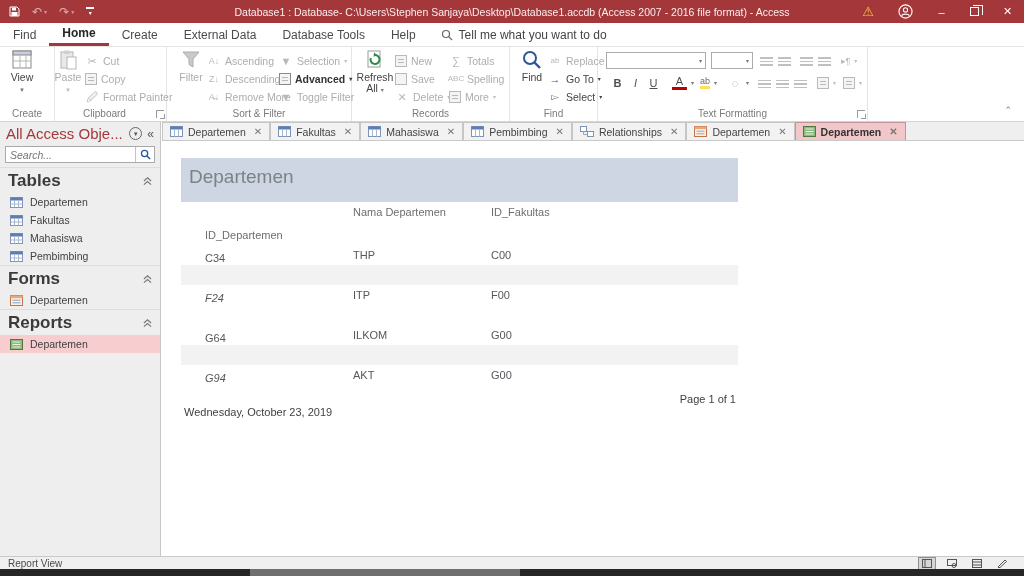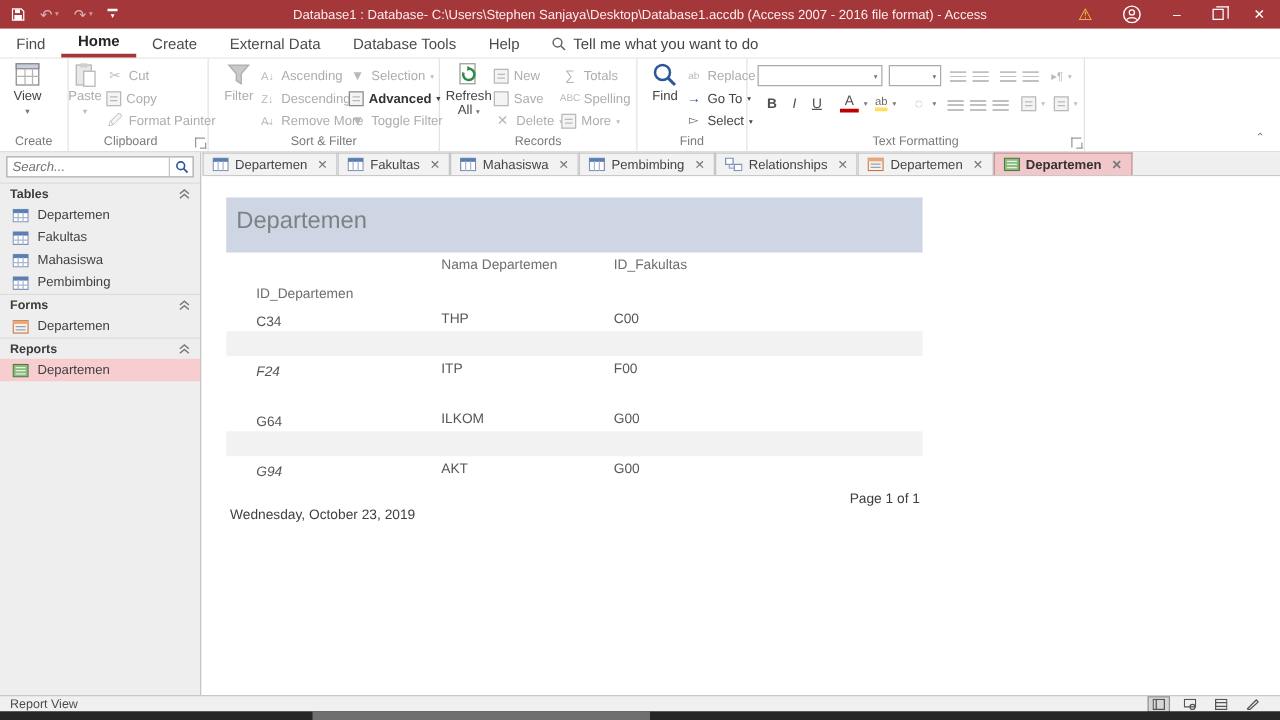--- a/index.html
+++ b/index.html
@@ -56,21 +56,21 @@
   
   .navpane { position:absolute; top:122px; left:0; width:161px; height:434px; background:#EEEEEE; border-right:1px solid #C6C6C6; }
   .nav-head { display:flex; align-items:center; padding:3px 6px 1px 6px; }
   .nav-title { color:#A4373A; font-size:15px; flex:1; white-space:nowrap; overflow:hidden; }
   .nav-head-ic { color:#555; font-size:12px; margin-left:5px; }
   .circle-dd { width:13px; height:13px; border:1px solid #666; border-radius:50%; display:inline-flex; align-items:center; justify-content:center; font-size:6px; color:#555; }
   .searchrow { margin:3px 5px 4px 5px; height:17px; background:#fff; border:1px solid #A9A9A9; display:flex; align-items:center; }
   .searchrow input { flex:1; border:none; outline:none; font-style:italic; font-size:10.5px; color:#444; padding:0 4px; font-family:"Liberation Sans",sans-serif; background:transparent; min-width:0;}
   .search-mag { width:19px; align-self:stretch; border-left:1px solid #C3C3C3; display:flex; align-items:center; justify-content:center; }
   .nav-sec { display:flex; align-items:center; padding:3px 8px 2px 8px; border-top:1px solid #DDD; }
-  .nav-sec b { font-size:10px; color:#3B3B3B; flex:1; }
+  .nav-sec b { font-size:17px; color:#3B3B3B; flex:1; }
   .nav-item { display:flex; align-items:center; gap:7px; padding:2px 4px 2px 10px; height:18px; font-size:10.5px; color:#3F3F3F; }
   .nav-item.selected { background:#F7CDD0; }
 
   
   .ic-table { width:13px; height:11px; flex:0 0 13px; }
   .ic-form  { width:13px; height:11px; flex:0 0 13px; }
   .ic-report{ width:13px; height:11px; flex:0 0 13px; }
   .ic-rel   { width:14px; height:11px; flex:0 0 14px; }
 
   
@@ -363,20 +363,25 @@
         <span class="caret">▾</span>
       </span>
     <div class="launcher"></div>
     <div class="rgroup-label">Text Formatting</div>
   </div>
 
   <span class="collapse-ribbon">⌃</span>
 </div>
 
 <div class="navpane">
+  <div class="nav-head">
+    <span class="nav-title">All Access Obje...</span>
+    <span class="circle-dd">▼</span>
+    <span class="nav-head-ic">«</span>
+  </div>
   <div class="searchrow">
     <input placeholder="Search..." style="">
     <span class="search-mag">
       <svg width="11" height="11" viewBox="0 0 12 12">
           <circle cx="5" cy="5" r="3.4" fill="none" stroke="#2B579A" stroke-width="1.4"></circle>
           <line x1="7.6" y1="7.6" x2="11" y2="11" stroke="#2B579A" stroke-width="1.6"></line>
         </svg>
     </span>
   </div>
 

